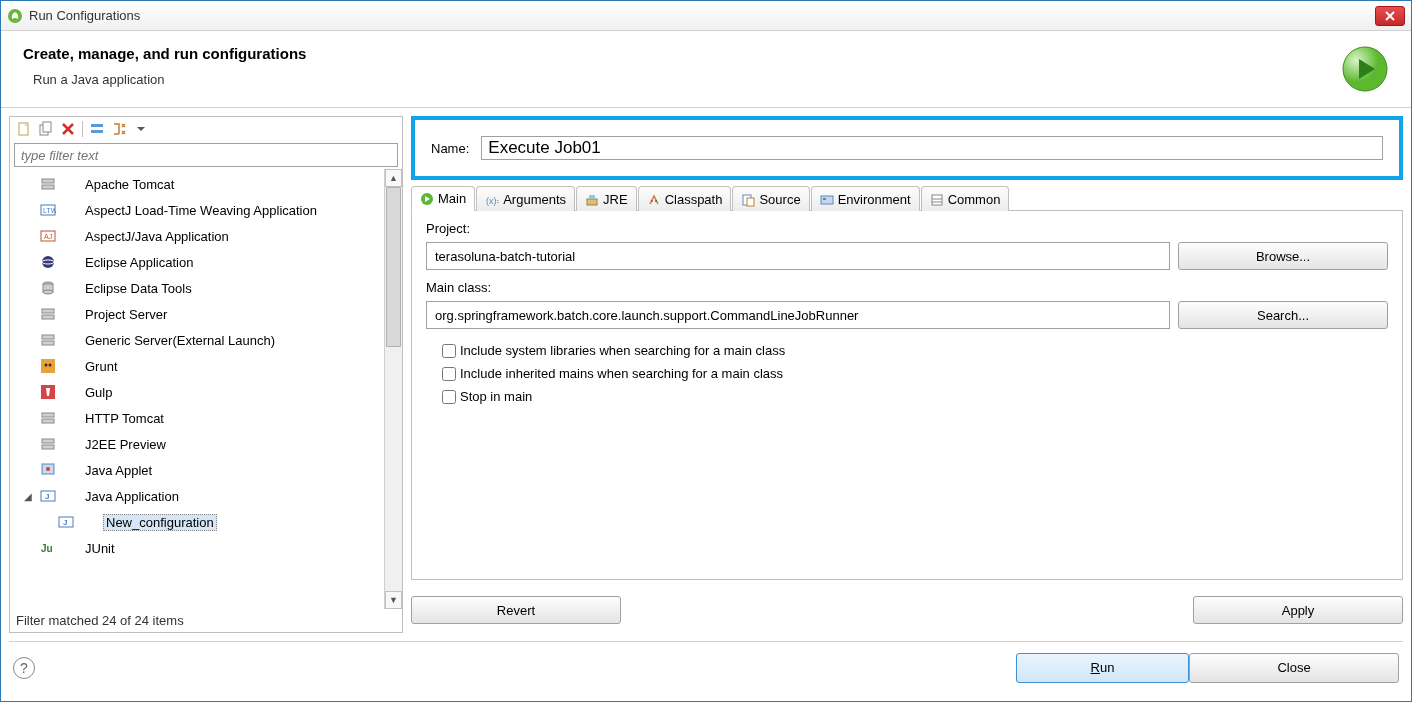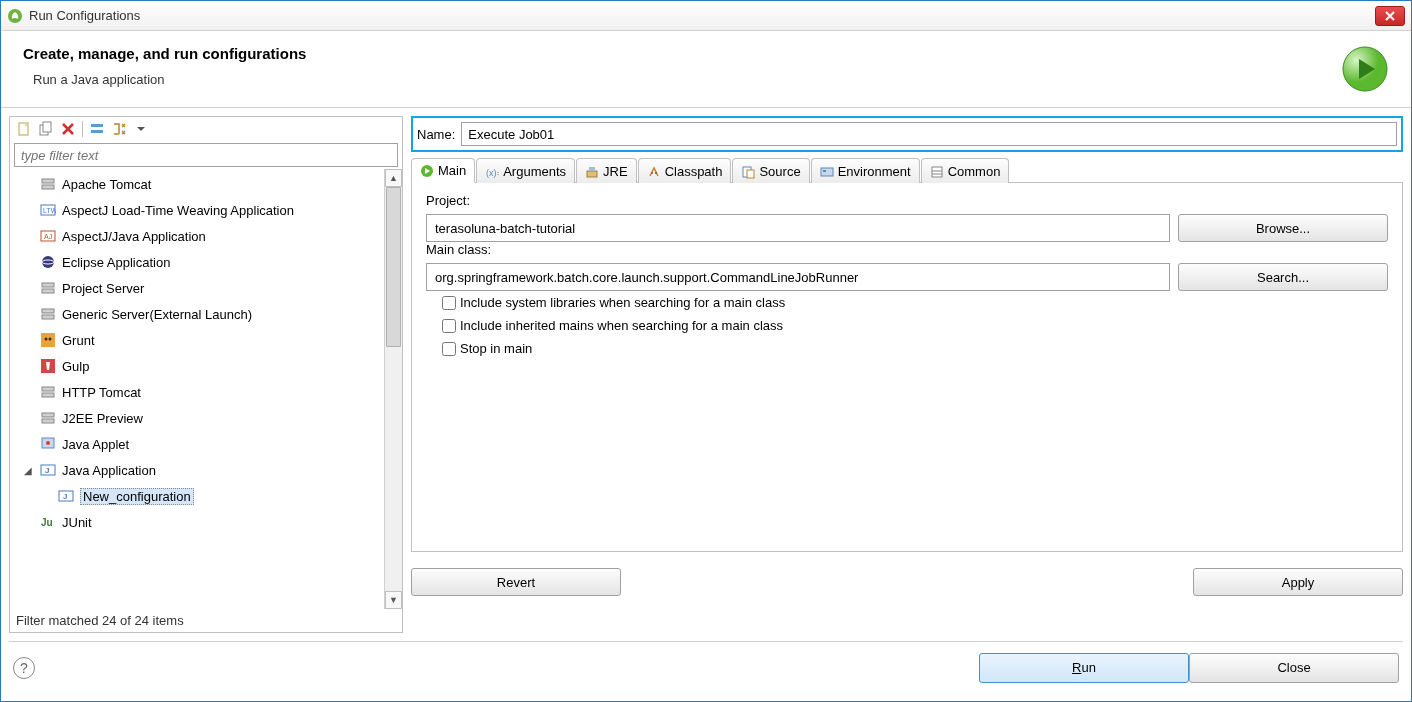--- a/index.html
+++ b/index.html
@@ -20,50 +20,50 @@
 .toolbar { height: 24px; display: flex; align-items: center; padding: 2px 4px; gap: 2px; }
 .toolbar .tb-btn { width: 20px; height: 20px; display: flex; align-items: center; justify-content: center; cursor: pointer; }
 .toolbar .sep { width: 1px; height: 16px; background: #c0c0c0; margin: 0 2px; }
 .filter-input { margin: 2px 4px; height: 24px; border: 1px solid #a0a0a0; padding: 2px 6px; font-size: 13px; font-style: italic; color: #888; width: calc(100% - 8px); }
 .tree-wrap { flex: 1; display: flex; min-height: 0; }
 .tree { flex: 1; overflow: hidden; padding: 2px 0; }
 .tree .item { display: flex; align-items: center; height: 26px; padding-left: 30px; cursor: pointer; }
 .tree .item.child { padding-left: 48px; }
 .tree .item .expander { width: 12px; margin-left: -16px; margin-right: 4px; font-size: 10px; color: #555; }
 .tree .item .ticon { width: 16px; height: 16px; margin-right: 6px; display: flex; align-items: center; justify-content: center; }
-.tree .item .lbl { font-size: 13px; color: #000; }
+.tree .item .lbl { font-size: 13px; color: #000; margin-left: 23px; }
 .tree .item.selected .lbl { background: #d4e6f7; border: 1px dotted #888; padding: 0 2px; }
 .scrollbar { width: 18px; background: #f0f0f0; border-left: 1px solid #d0d0d0; position: relative; }
 .scrollbar .arrow { height: 18px; background: #f8f8f8; border: 1px solid #c0c0c0; display: flex; align-items: center; justify-content: center; font-size: 9px; color: #555; cursor: pointer; }
 .scrollbar .arrow.down { position: absolute; bottom: 0; width: 100%; }
 .scrollbar .thumb { position: absolute; top: 18px; left: 1px; right: 1px; height: 160px; background: #d8d8d8; border: 1px solid #b0b0b0; border-radius: 1px; }
 .filter-status { padding: 4px 6px; font-size: 13px; color: #333; }
 .right-pane { flex: 1; display: flex; flex-direction: column; gap: 6px; }
-.name-row { display: flex; align-items: center; gap: 6px; border: 2px solid #0ea5e9; padding: 4px; }
+.name-row { display: flex; align-items: center; gap: 12px; border: 4px solid #0ea5e9; padding: 16px; }
 .name-row label { font-size: 13px; }
-.name-row input { flex: 1; height: 24px; border: 1px solid #a0a0a0; padding: 2px 6px; font-size: 13px; }
+.name-row input { flex: 1; height: 24px; border: 1px solid #a0a0a0; padding: 2px 6px; font-size: 17px; }
 .tabset { display: flex; border-bottom: none; }
 .tab { display: flex; align-items: flex-end; gap: 4px; padding: 4px 8px; border: 1px solid #c0c0c0; border-bottom: none; background: linear-gradient(#fdfdfd, #ececec); font-size: 13px; border-top-left-radius: 4px; border-top-right-radius: 4px; margin-right: 1px; cursor: pointer; }
 .tab.active { background: #fff; font-weight: normal; position: relative; z-index: 2; border-bottom: 1px solid #fff; }
 .tab .ticon { width: 14px; height: 14px; }
 .tab-content { flex: 1; border: 1px solid #c0c0c0; margin-top: -1px; padding: 10px 14px; background: #fff; display: flex; flex-direction: column; }
-.field-group { }
+.field-group { margin-bottom: 10px; }
 .field-group .fg-label { font-size: 13px; margin-bottom: 6px; display: block; }
 .field-group .fg-row { display: flex; gap: 8px; }
 .field-group .fg-row input { flex: 1; height: 28px; border: 1px solid #a0a0a0; padding: 2px 8px; font-size: 13px; }
 .btn { min-width: 108px; height: 28px; background: linear-gradient(#fdfdfd, #e4e4e4); border: 1px solid #a0a0a0; border-radius: 3px; font-size: 13px; cursor: pointer; padding: 0 24px; }
 .btn-wide { width: 210px; }
 .check-row { display: flex; align-items: flex-end; gap: 4px; margin: 4px 16px; }
 .check-row input[type=checkbox] { width: 14px; height: 14px; }
 .check-row label { font-size: 13px; }
 .panel-btns { display: flex; justify-content: space-between; gap: 8px; padding-top: 10px; }
 .footer { height: 52px; border-top: 1px solid #d0d0d0; margin: 0 8px 8px; display: flex; align-items: center; padding: 0 4px; }
 .footer .help { width: 22px; height: 22px; border: 1.5px solid #888; border-radius: 50%; display: flex; align-items: center; justify-content: center; color: #666; font-size: 14px; cursor: pointer; }
 .footer .spacer { flex: 1; }
-.btn-run { width: 210px; height: 30px; background: linear-gradient(#eaf4fd, #cfe7f9); border: 1px solid #3c92d4; border-radius: 3px; font-size: 13px; cursor: pointer; }
+.btn-run { width: 173px; height: 30px; background: linear-gradient(#eaf4fd, #cfe7f9); border: 1px solid #3c92d4; border-radius: 3px; font-size: 13px; cursor: pointer; }
 .btn-run .u { text-decoration: underline; }
 </style>
 </head>
 <body>
 
 <div class="window">
 
   <div class="titlebar">
     <span class="spring-icon">
       <svg viewBox="0 0 16 16">
@@ -172,20 +172,30 @@
                 <svg width="16" height="16">
                   <circle cx="8" cy="8" r="6" fill="#3a3a7a"></circle>
                   <ellipse cx="8" cy="8" rx="6" ry="2" fill="none" stroke="#fff"></ellipse>
                 </svg>
               </span>
               <span class="lbl">Eclipse Application</span>
             </div>
             <div class="item">
               <span class="ticon">
                 <svg width="16" height="16">
+                  <ellipse cx="8" cy="4" rx="5" ry="2" fill="#ccc" stroke="#888"></ellipse>
+                  <rect x="3" y="4" width="10" height="8" fill="#ccc" stroke="#888"></rect>
+                  <ellipse cx="8" cy="12" rx="5" ry="2" fill="#ccc" stroke="#888"></ellipse>
+                </svg>
+              </span>
+              <span class="lbl">Eclipse Data Tools</span>
+            </div>
+            <div class="item">
+              <span class="ticon">
+                <svg width="16" height="16">
                   <rect x="2" y="3" width="12" height="4" fill="#d0d0d0" stroke="#888"></rect>
                   <rect x="2" y="9" width="12" height="4" fill="#d0d0d0" stroke="#888"></rect>
                 </svg>
               </span>
               <span class="lbl">Project Server</span>
             </div>
             <div class="item">
               <span class="ticon">
                 <svg width="16" height="16">
                   <rect x="2" y="3" width="12" height="4" fill="#d0d0d0" stroke="#888"></rect>

